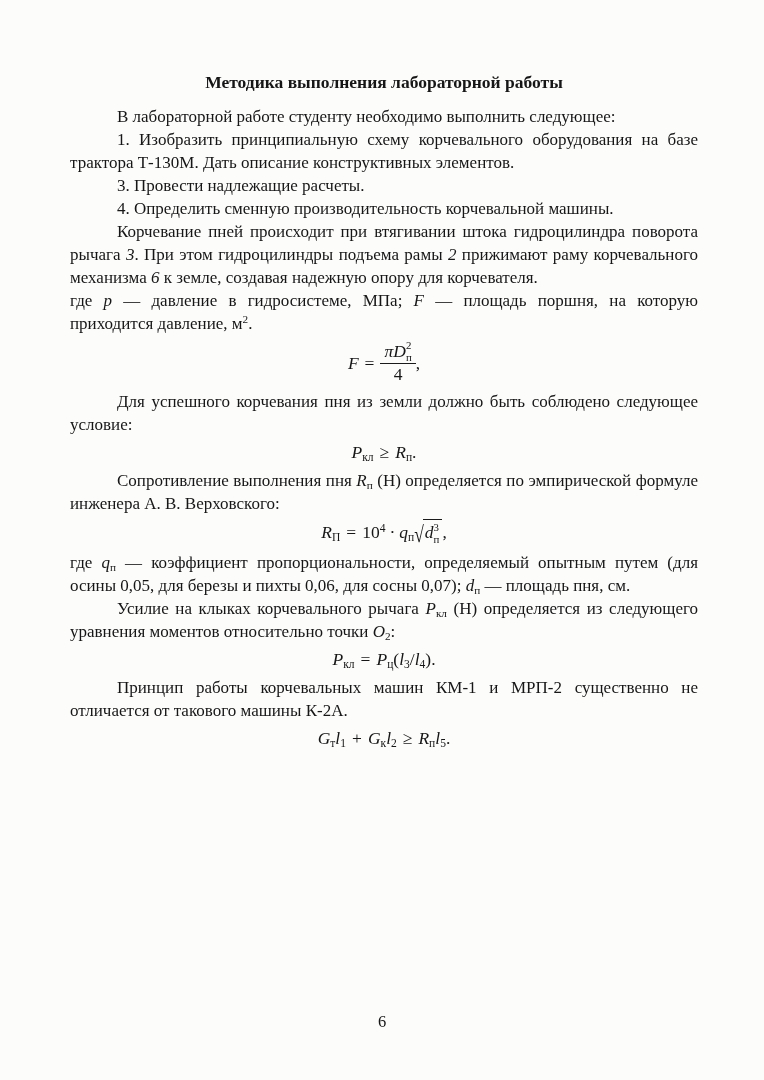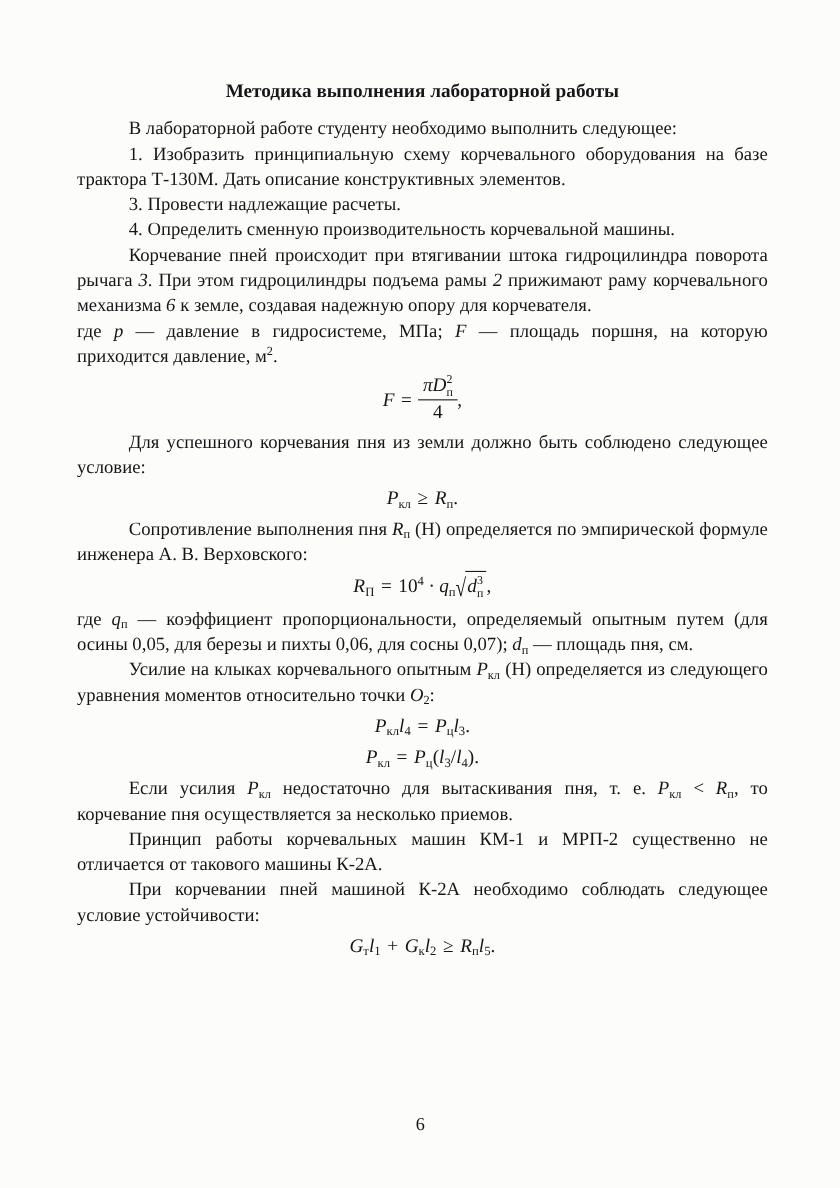--- a/index.html
+++ b/index.html
@@ -70,31 +70,28 @@
     <p class="ind">Для успешного корчевания пня из земли должно быть соблюдено следующее условие:</p>
 
     <div class="formula"><span class="v">P</span><sub>кл</sub><span class="op">≥</span><span class="v">R</span><sub>п</sub><span>.</span></div>
 
     <p class="ind"><span>Сопротивление выполнения пня </span><span class="it">R</span><sub>п</sub><span> (Н) определяется по эмпирической формуле инженера А. В. Верховского:</span></p>
 
     <div class="formula"><span class="v">R</span><sub>П</sub><span class="op">=</span><span>10</span><sup>4</sup><span class="dot">·</span><span class="v">q</span><sub>п</sub><span class="sqrt"><span class="sign">√</span><span class="rad"><span class="v">d</span><span class="ss"><span>3</span><span>п</span></span></span></span><span>,</span></div>
 
     <p><span>где </span><span class="it">q</span><sub>п</sub><span> — коэффициент пропорциональности, определяемый опытным путем (для осины 0,05, для березы и пихты 0,06, для сосны 0,07); </span><span class="it">d</span><sub>п</sub><span> — площадь пня, см.</span></p>
 
-    <p class="ind"><span>Усилие на клыках корчевального опытным </span><span class="it">P</span><sub>кл</sub><span> (Н) определяется из следующего уравнения моментов относительно точки </span><span class="it">O</span><sub>2</sub><span>:</span></p>
+    <p class="ind"><span>Усилие на клыках корчевального рычага </span><span class="it">P</span><sub>кл</sub><span> (Н) определяется из следующего уравнения моментов относительно точки </span><span class="it">O</span><sub>2</sub><span>:</span></p>
 
-    <div class="formula"><span class="v">P</span><sub>кл</sub><span class="v">l</span><sub>4</sub><span class="op">=</span><span class="v">P</span><sub>ц</sub><span class="v">l</span><sub>3</sub><span>.</span></div>
 
 
     <div class="formula"><span class="v">P</span><sub>кл</sub><span class="op">=</span><span class="v">P</span><sub>ц</sub><span>(</span><span class="v">l</span><sub>3</sub><span>/</span><span class="v">l</span><sub>4</sub><span>)</span><span>.</span></div>
 
-    <p class="ind"><span>Если усилия </span><span class="it">P</span><sub>кл</sub><span> недостаточно для вытаскивания пня, т. е. </span><span class="it">P</span><sub>кл</sub><span> &lt; </span><span class="it">R</span><sub>п</sub><span>, то корчевание пня осуществляется за несколько приемов.</span></p>
 
     <p class="ind">Принцип работы корчевальных машин КМ-1 и МРП-2 существенно не отличается от такового машины К-2А.</p>
 
-    <p class="ind">При корчевании пней машиной К-2А необходимо соблюдать следующее условие устойчивости:</p>
 
     <div class="formula"><span class="v">G</span><sub>т</sub><span class="v">l</span><sub>1</sub><span class="op">+</span><span class="v">G</span><sub>к</sub><span class="v">l</span><sub>2</sub><span class="op">≥</span><span class="v">R</span><sub>п</sub><span class="v">l</span><sub>5</sub><span>.</span></div>
 
   </div>
 
   <div class="pageno">6</div>
 </div>
 
 </body></html>

